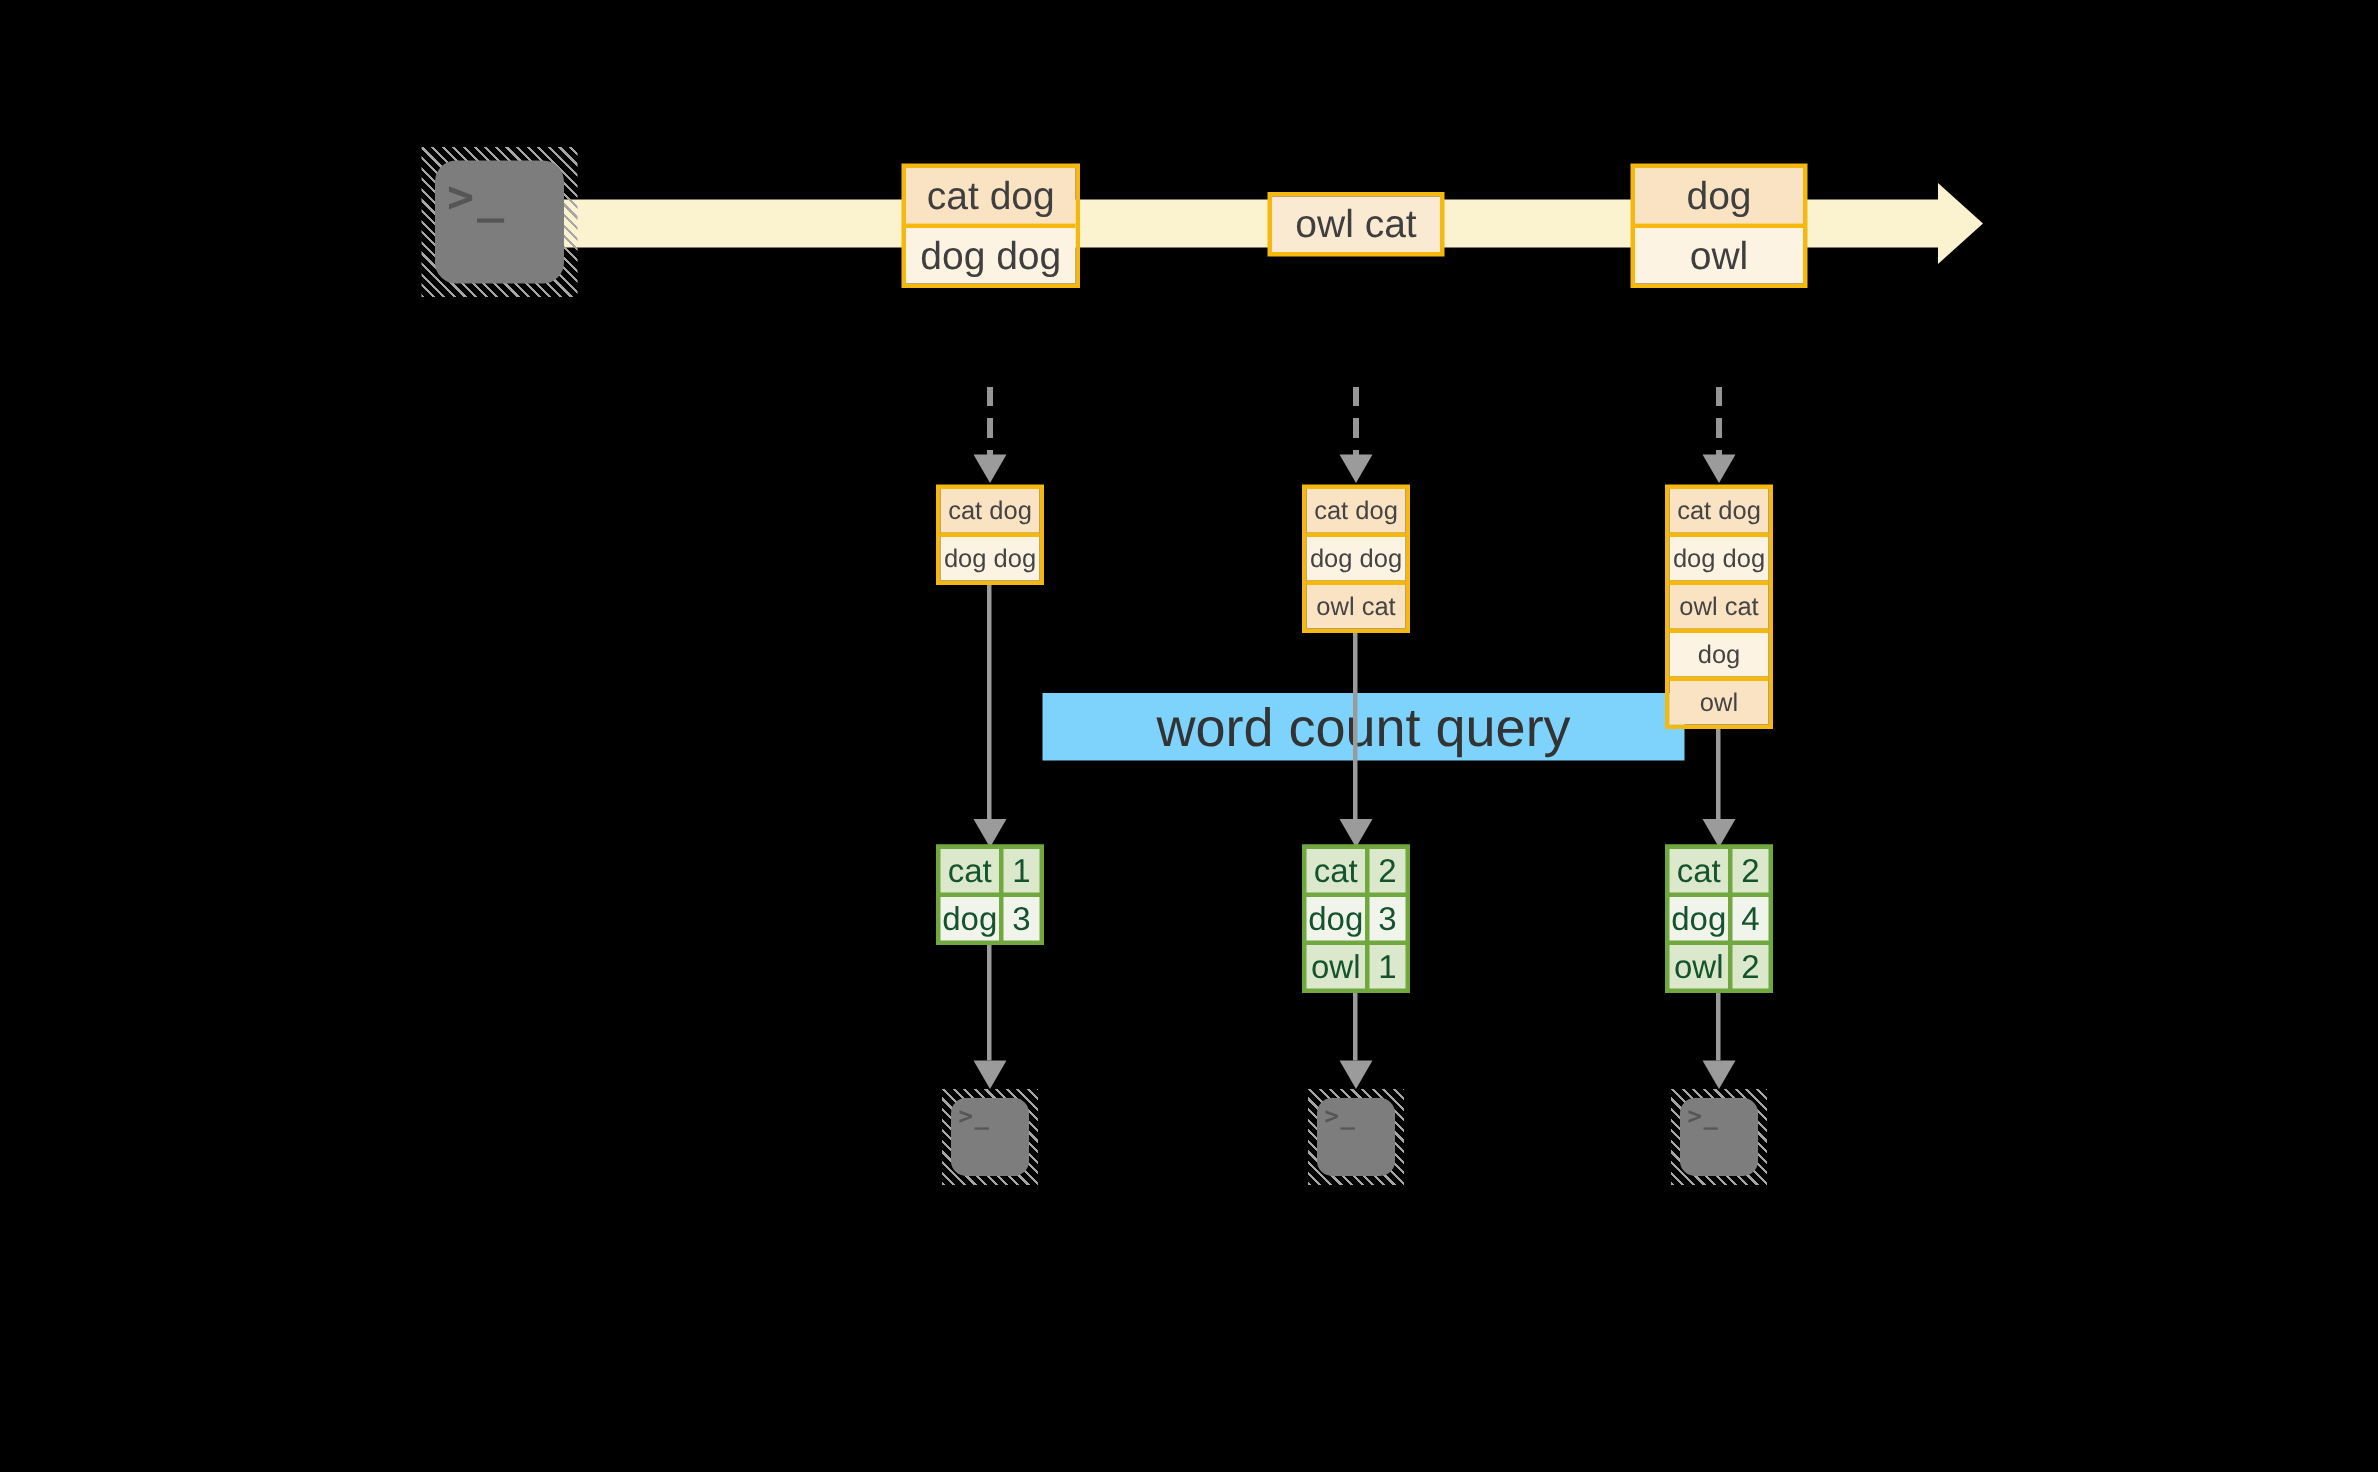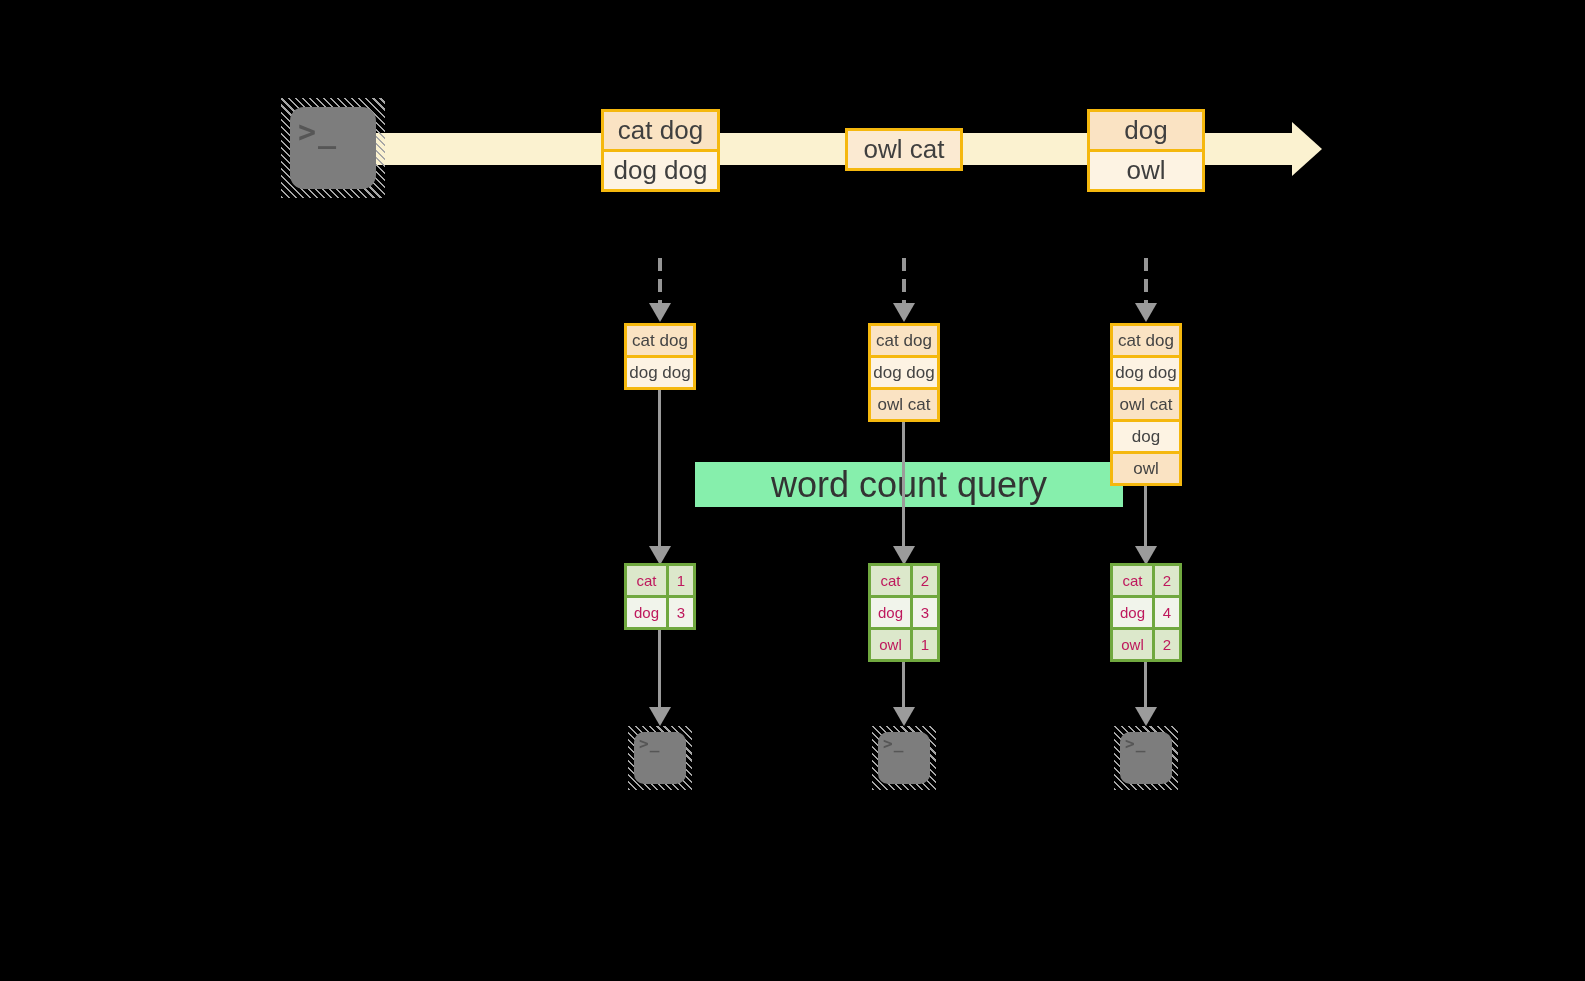--- a/index.html
+++ b/index.html
@@ -60,34 +60,34 @@
   .stack{position:absolute;width:72px;box-sizing:border-box;border:3px solid #F5B80E;top:323px;z-index:3;}
   .stk-cell{
     height:29px;display:flex;align-items:center;justify-content:center;
     font-size:17px;color:#444;background:#FAE3C3;
   }
   .stk-cell + .stk-cell{border-top:3px solid #F5B80E;}
   .stk-cell:nth-child(even){background:#FDF3E3;}
 
   
   .banner{
-    position:absolute;left:695px;top:462px;width:428px;height:45px;background:#86efac;z-index:1;
+    position:absolute;left:695px;top:462px;width:428px;height:45px;background:#7dd3fc;z-index:1;
     display:flex;align-items:center;justify-content:center;
     font-size:36px;color:#333;
   }
 
   
   .counts{
     position:absolute;top:563px;width:72px;box-sizing:border-box;z-index:2;
     border:3px solid #70A83F;background:#70A83F;
     display:grid;grid-template-columns:1fr 24px;gap:3px;
   }
   .cnt-cell{
     height:29px;display:flex;align-items:center;justify-content:center;
-    font-size:15px;color:#be185d;background:#F1F4EB;
+    font-size:22px;color:#14532d;background:#F1F4EB;
   }
   .counts .r-odd{background:#DCE8CB;}
 </style>
 </head>
 <body>
 
 <div class="diagram">
 
   <div class="terminal big">
     <div class="hatch"></div>

